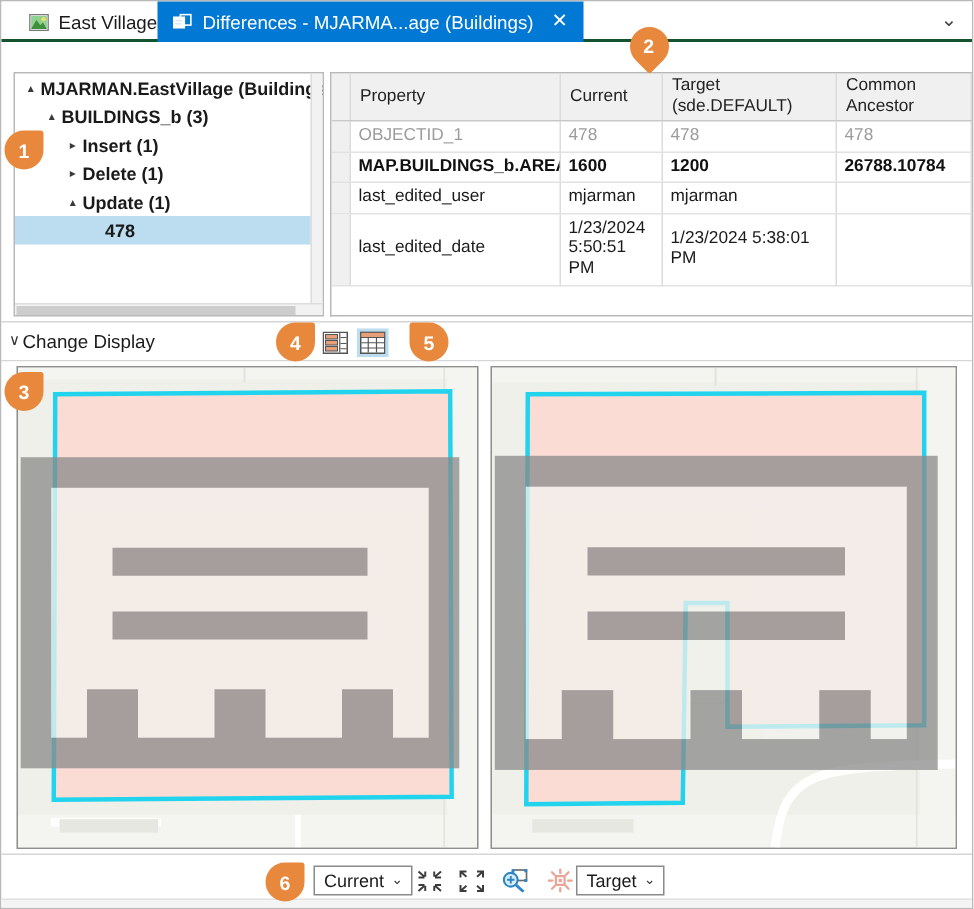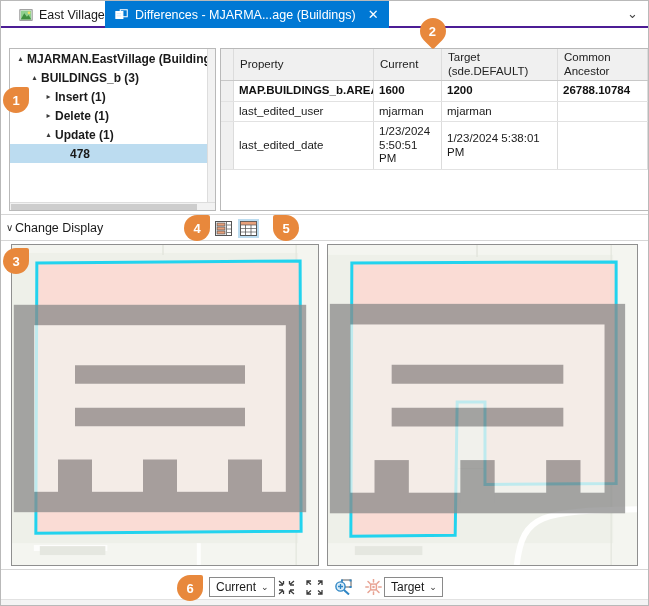--- a/index.html
+++ b/index.html
@@ -16,21 +16,21 @@
     position: relative;
     width: 649px; height: 606px;
     background: #ffffff;
     border: 1px solid #b9b9b9;
   }
 
   
   .tabstrip {
     position: absolute; left: 0; top: 0; width: 647px; height: 27px;
     background: #ffffff;
-    border-bottom: 2px solid #4c1d95;
+    border-bottom: 2px solid #14532d;
     text-align: center;
   }
   .tab {
     position: absolute; top: 0; height: 27px;
     display: flex; align-items: center; gap: 6px;
     padding: 0 10px;
     font-size: 12.5px;
     white-space: nowrap;
   }
   .tab-inactive { left: 8px; color: #1a1a1a; }
@@ -318,20 +318,27 @@
             <th class="rowhdr"></th>
             <th class="c-prop">Property</th>
             <th class="c-cur">Current</th>
             <th class="c-tgt">Target (sde.DEFAULT)</th>
             <th>Common Ancestor</th>
           </tr>
         </thead>
         <tbody>
           <tr>
             <td class="rowhdr"></td>
+            <td class="dim">OBJECTID_1</td>
+            <td class="dim">478</td>
+            <td class="dim">478</td>
+            <td class="dim">478</td>
+          </tr>
+          <tr>
+            <td class="rowhdr"></td>
             <td class="bold">MAP.BUILDINGS_b.AREA</td>
             <td class="bold">1600</td>
             <td class="bold">1200</td>
             <td class="bold">26788.10784</td>
           </tr>
           <tr>
             <td class="rowhdr"></td>
             <td>last_edited_user</td>
             <td>mjarman</td>
             <td>mjarman</td>

